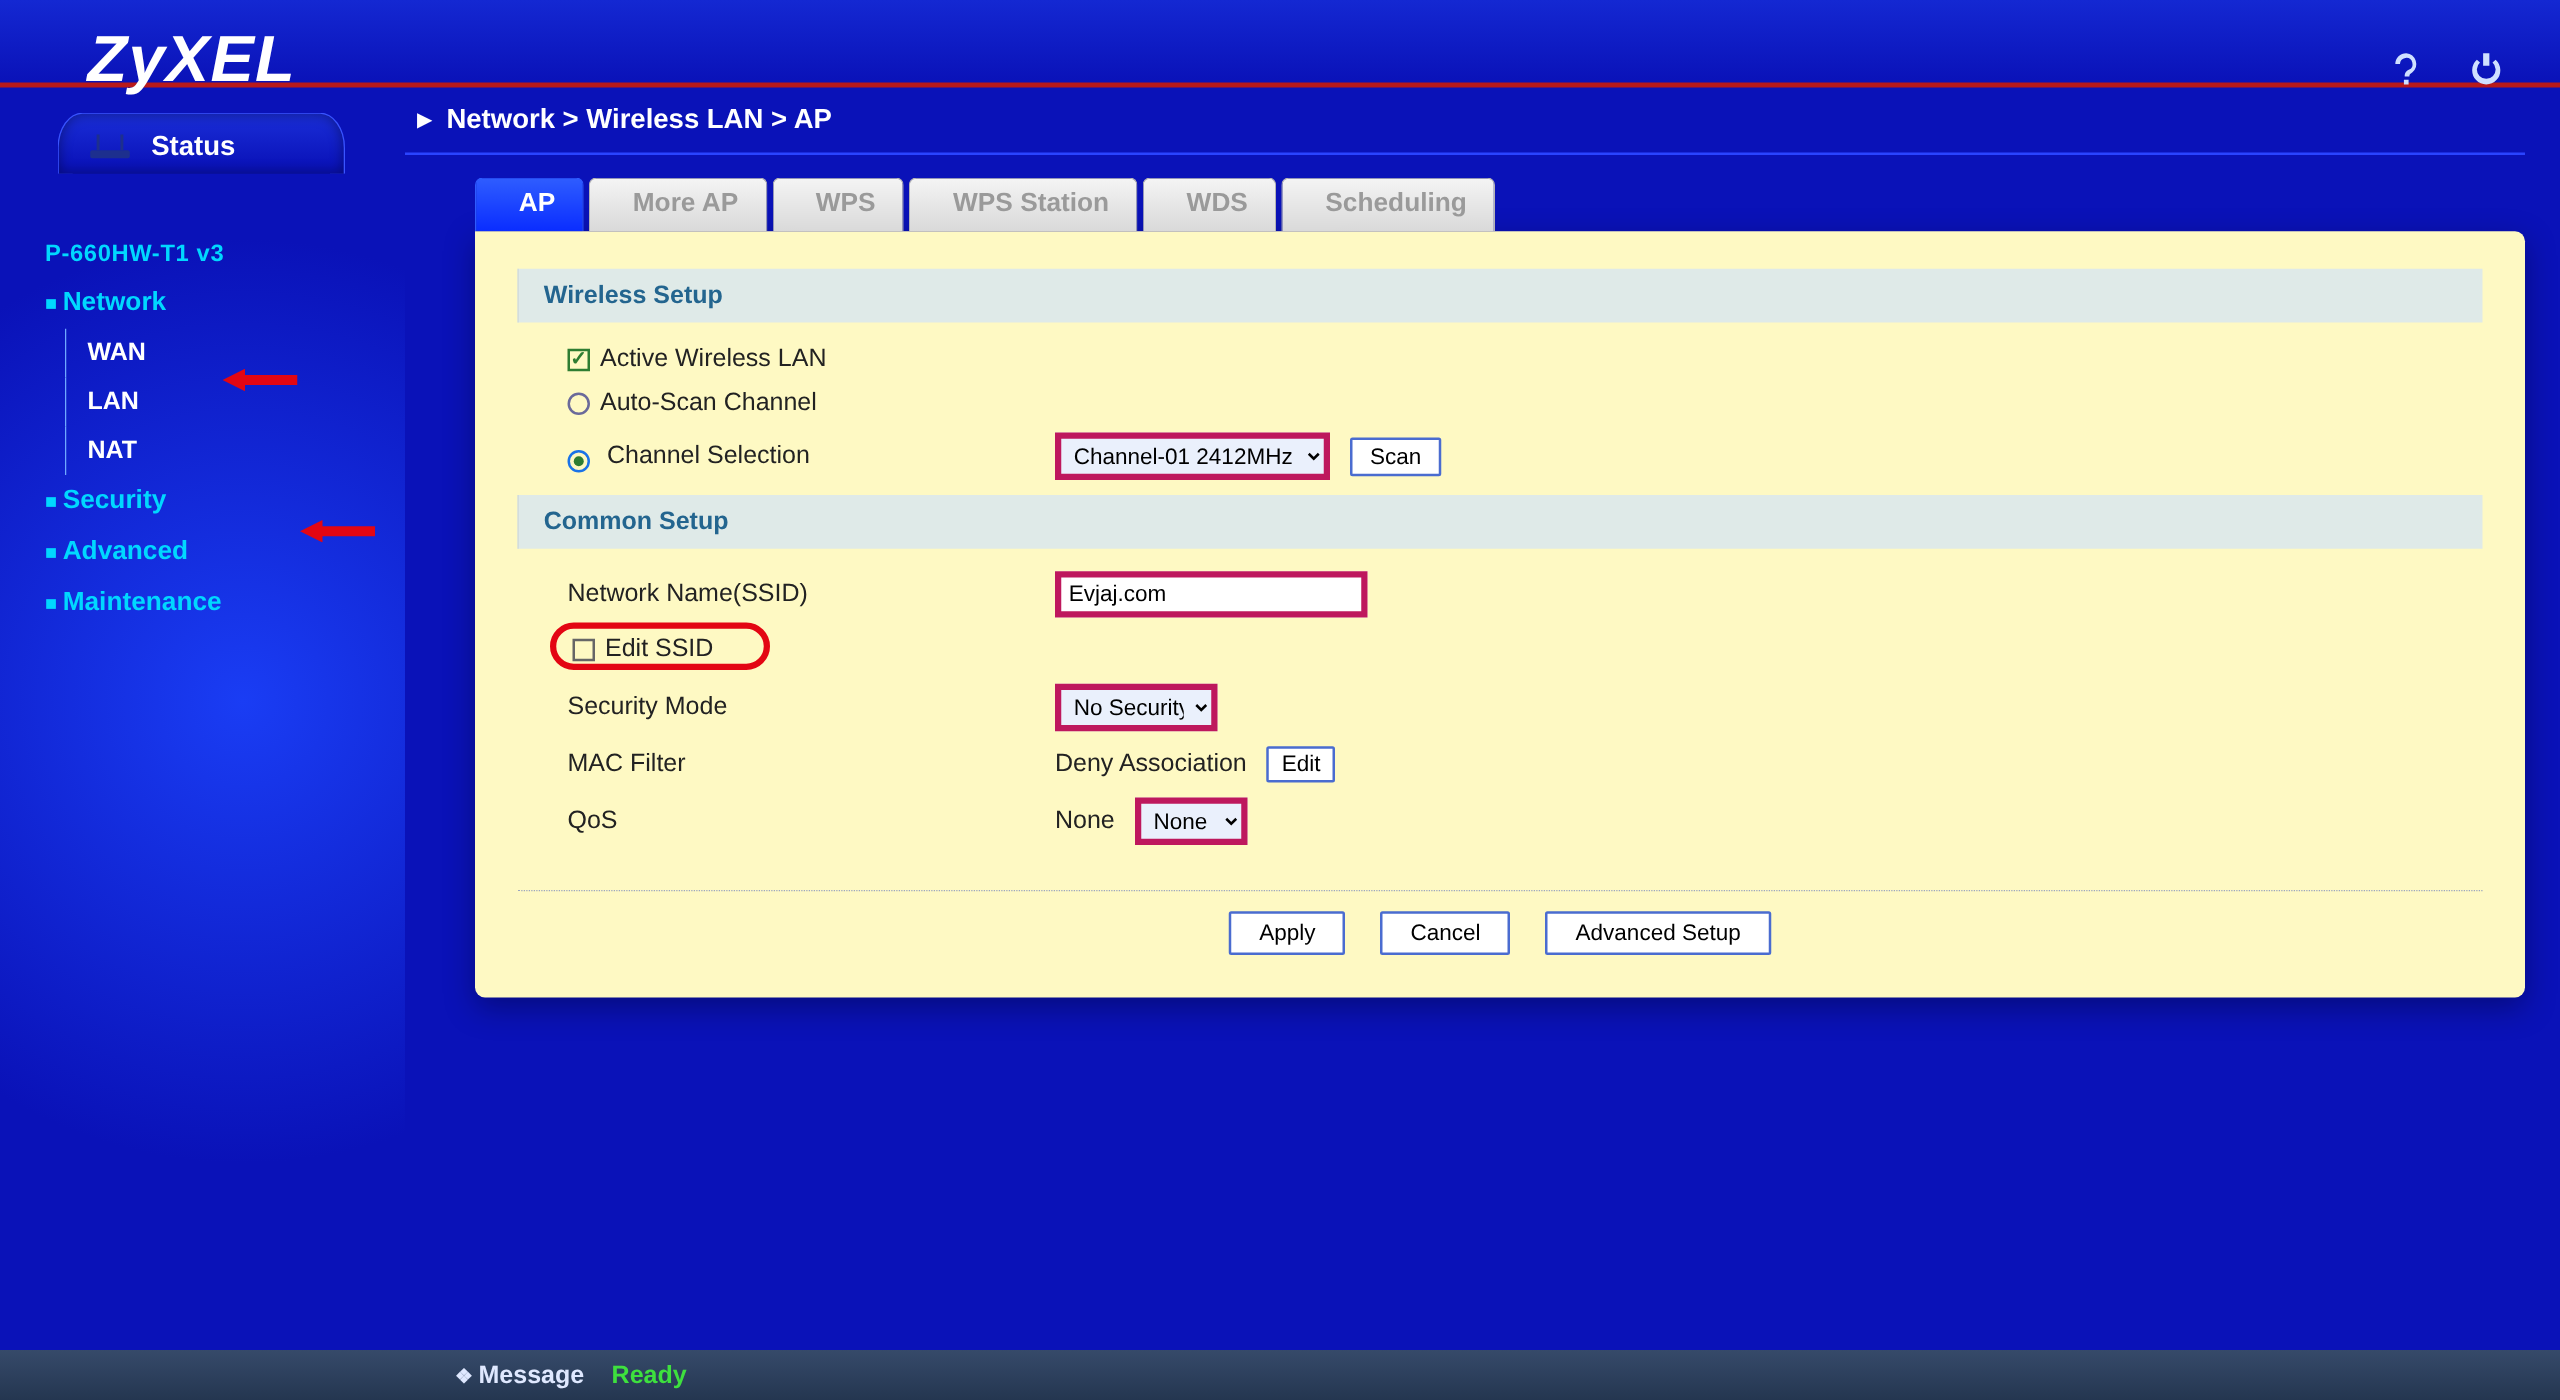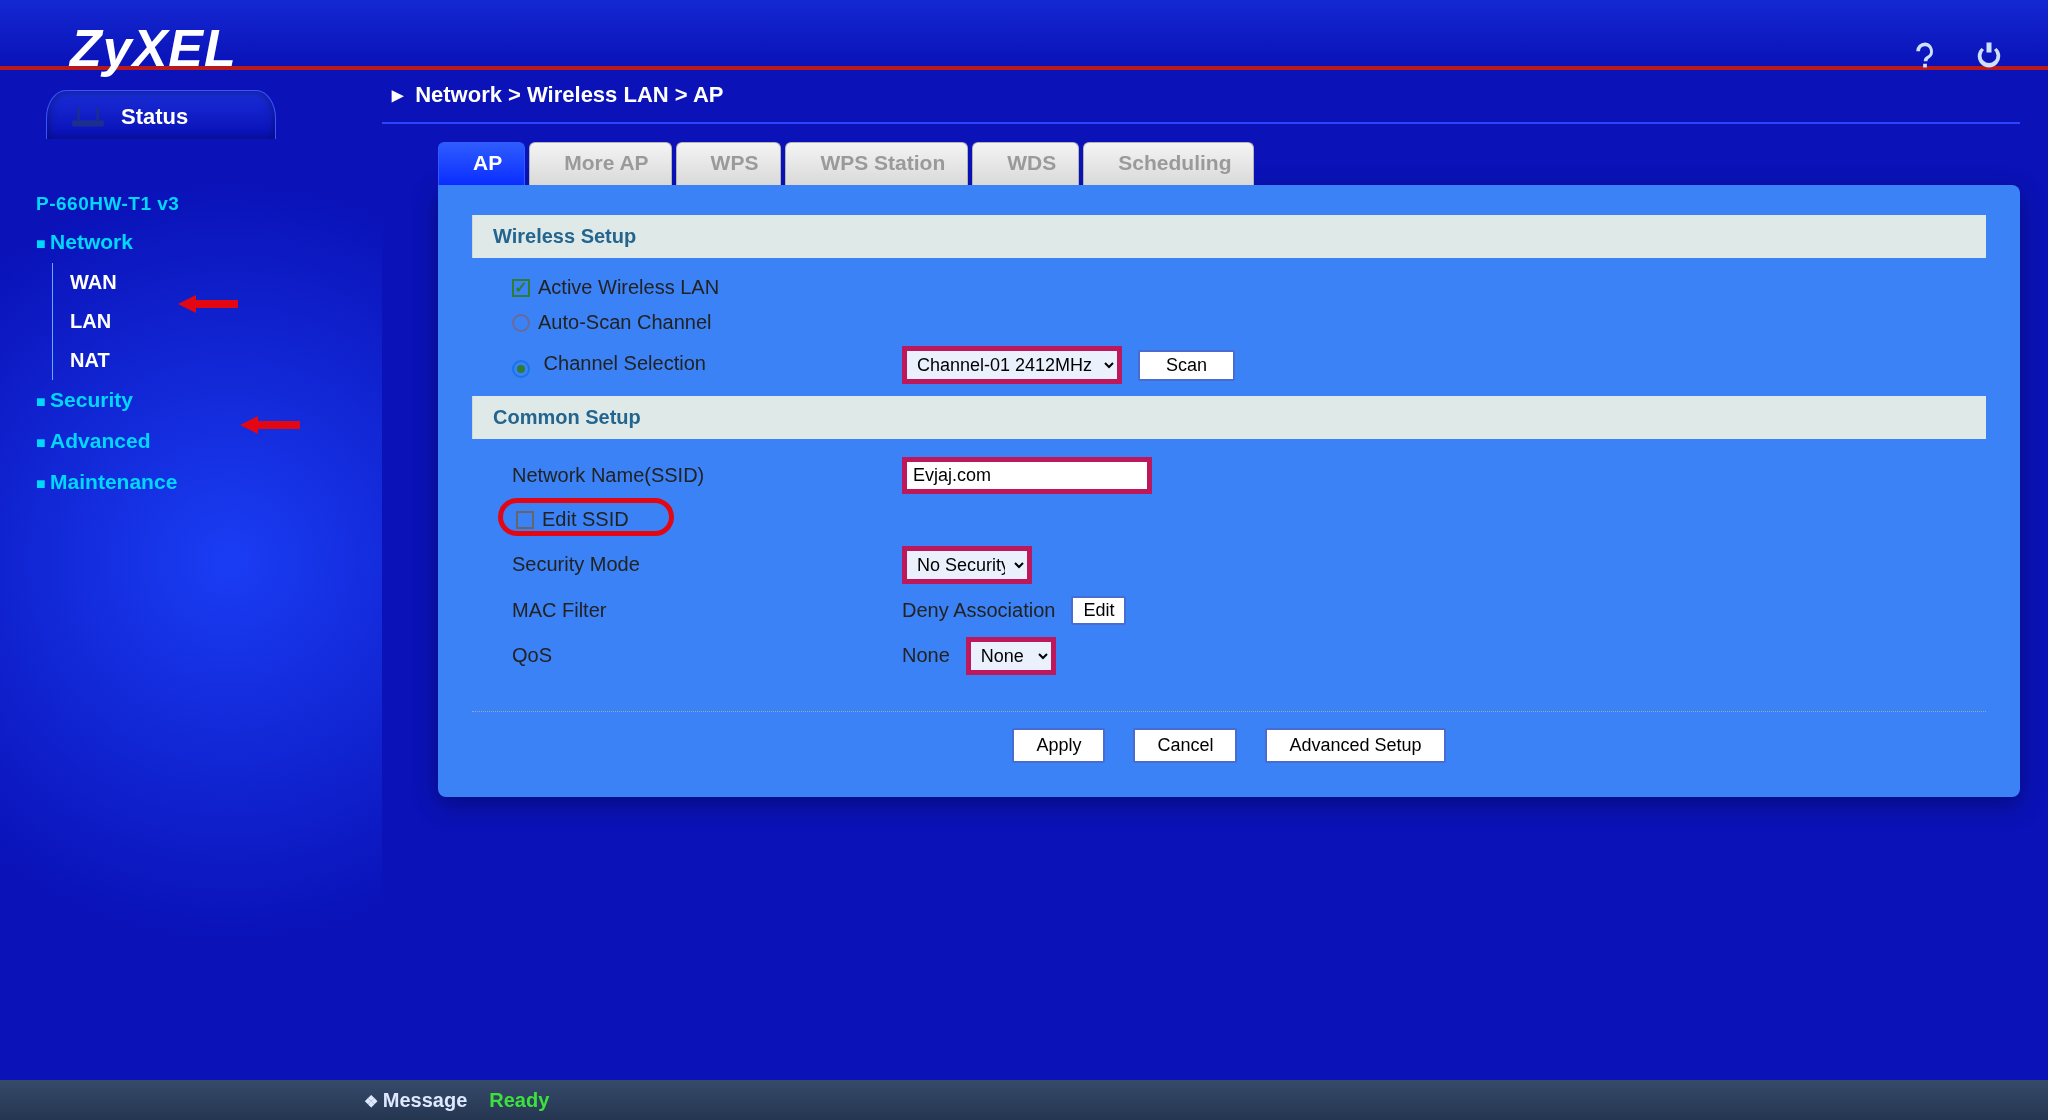--- a/index.html
+++ b/index.html
@@ -40,21 +40,21 @@
 
   
   .layout {
     display: flex;
     height: calc(100% - 98px - 40px);
     position: relative;
   }
 
   
   .sidebar {
-    width: 382px;
+    width: 324px;
     padding-top: 20px;
     padding-left: 36px;
     color: #d7e7ff;
     font-size: 20px;
     background: radial-gradient(circle at 60% 50%, #1a3df4 0%, #0a12b8 70%);
     position: relative;
     z-index: 2;
   }
   .status-tab {
     display: flex;
@@ -145,21 +145,21 @@
     color: #fff;
     border-color: #2e5cff;
   }
   .tab.inactive {
     background: linear-gradient(#f4f4f4, #d9d9d9);
     color: #9a9a9a;
   }
 
   
   .card {
-    background: #3b82f6;
+    background: #fef9c3;
     margin: 0 0 0 56px;
     border-radius: 0 8px 8px 8px;
     padding: 26px 34px 34px 34px;
     min-height: 560px;
     box-shadow: 0 8px 24px rgba(0,0,20,.35);
   }
   .section-head {
     background: #dfeae8;
     color: #23658f;
     font-weight: bold;
@@ -217,21 +217,21 @@
     border: 5px solid #be185d;
   }
   select { background: #eaf0fc; }
   .sel-channel { width: 220px; }
   .sel-sec { width: 130px; }
   .sel-qos { width: 90px; }
   .txt-ssid { width: 250px; }
 
   .btn {
     font-size: 18px;
-    padding: 3px 26px;
+    padding: 3px 14px;
     border: 2px solid #4a6cd0;
     background: #fff;
     cursor: pointer;
     border-radius: 2px;
   }
 
   .hide-ssid-wrap {
     display: inline-flex;
     align-items: center;
     padding: 2px 18px 2px 4px;

